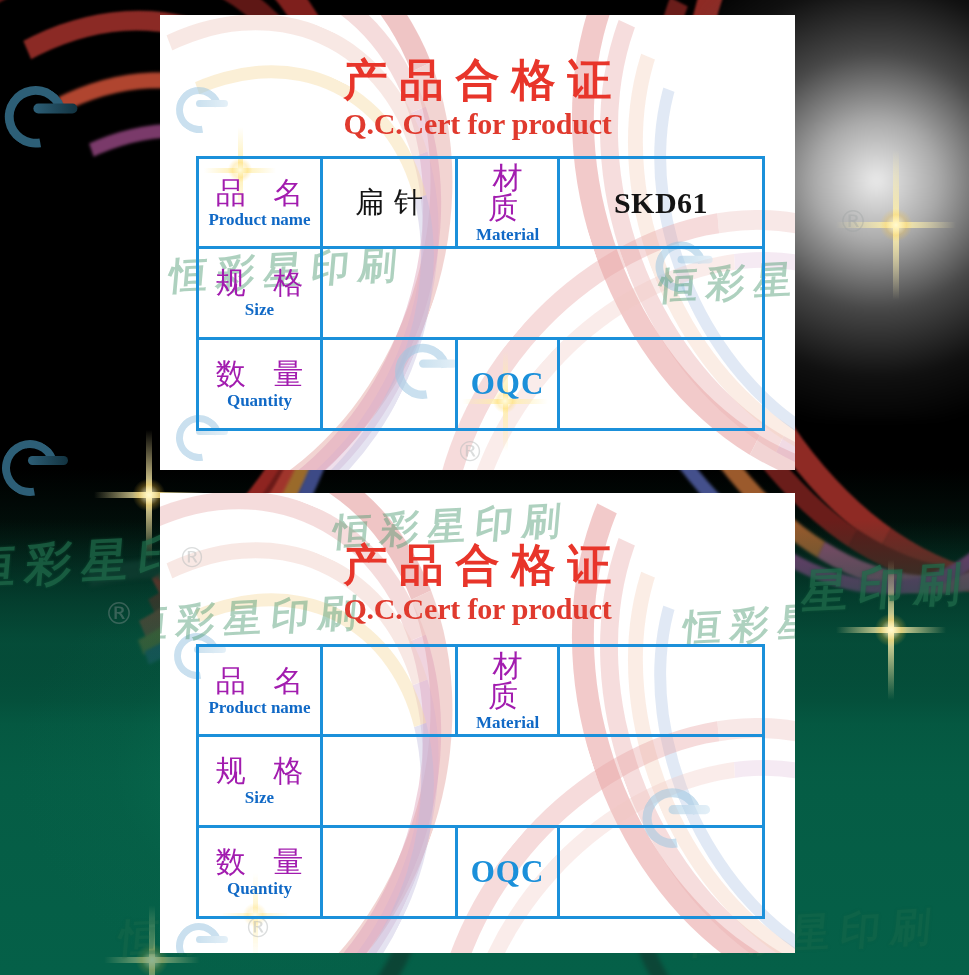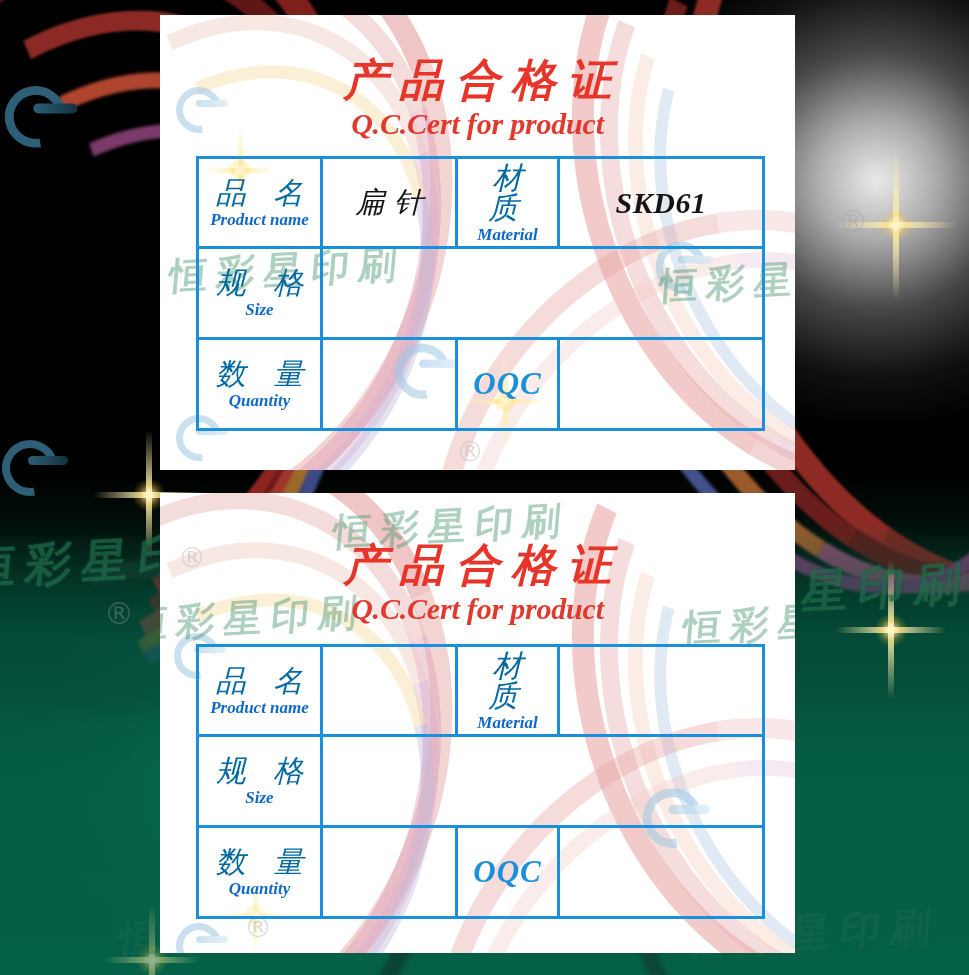--- a/index.html
+++ b/index.html
@@ -172,21 +172,21 @@
 
   .cwm-text{
     position:absolute;color:#4e9b72;opacity:.45;
     font-family:"DejaVu Serif", serif;font-weight:bold;
     letter-spacing:9px;white-space:nowrap;
     transform:skewX(-8deg) rotate(-3deg);
   }
   .cwm-r{position:absolute;color:#b8bcbc;opacity:.5;font-family:"DejaVu Sans",sans-serif;}
 
   
-  .label-inner{position:relative;z-index:5;width:100%;height:100%;font-style:italic;}
+  .label-inner{position:relative;z-index:5;width:100%;height:100%;}
 
   .title-cn{
     text-align:center;color:#e8352a;
     font-family:"DejaVu Sans", sans-serif;
     font-weight:bold;font-size:44px;letter-spacing:12px;
     text-indent:12px;
     line-height:1.0;
   }
   .title-en{
     text-align:center;color:#e03a2e;
@@ -201,21 +201,21 @@
   }
   table.cert td{
     border:3px solid #1b90da;
     padding:0;
     vertical-align:middle;
     text-align:center;
     background:transparent;
   }
   .lbl{line-height:1;}
   .lbl .cn{
-    display:block;color:#0369a1;
+    display:block;color:#a21caf;
     font-family:"DejaVu Sans", sans-serif;
     font-weight:normal;font-size:30px;letter-spacing:9px;text-indent:9px;
   }
   .lbl .en{
     display:block;color:#1069c6;
     font-family:"Liberation Serif", serif;
     font-weight:bold;font-size:17px;margin-top:3px;letter-spacing:0px;
   }
   .val-cn{
     color:#141414;font-family:"DejaVu Sans", sans-serif;

